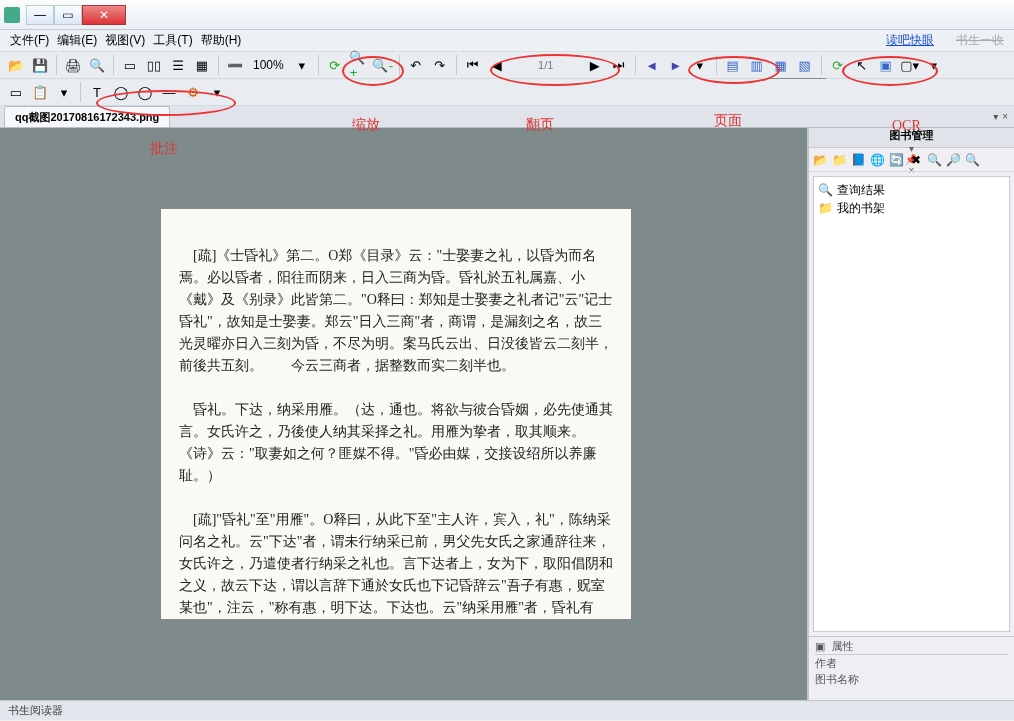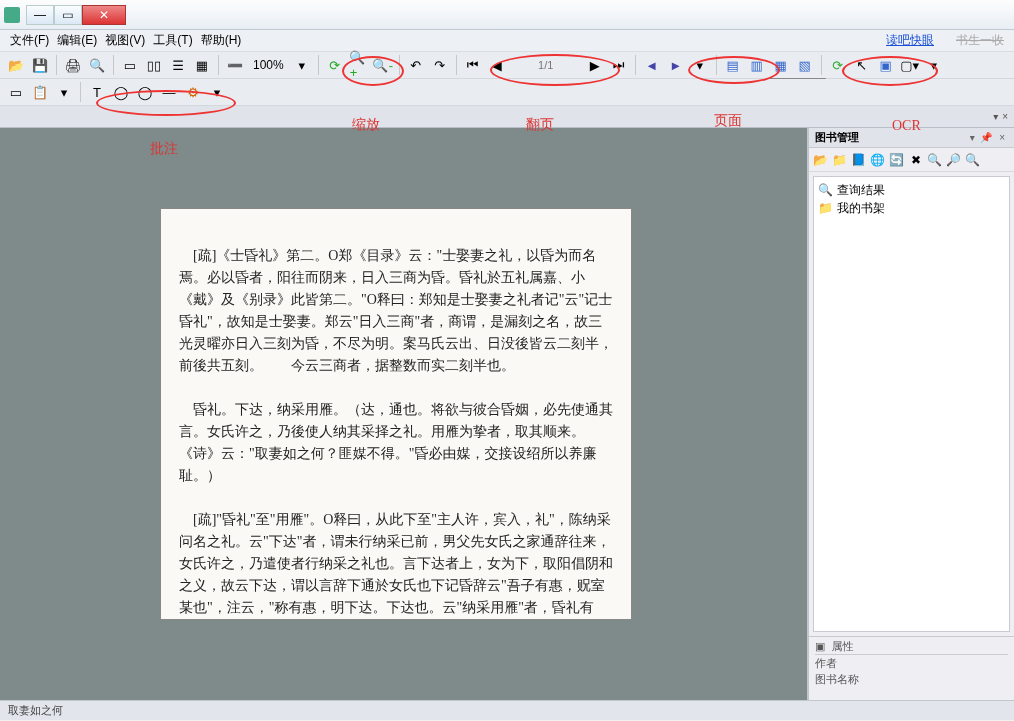--- a/index.html
+++ b/index.html
@@ -70,21 +70,21 @@
   .tabctl{ font-size:10px;color:#555;padding:0 2px; }
   .workspace { display:flex; height:572px; }
   .viewer { flex:1;background:#7f8b8b;position:relative;overflow:hidden;border-right:1px solid #c0c6cc; }
   .page {
     position:absolute;left:160px;top:80px;width:472px;height:412px;
     background:#fbf9f5;border:1px solid #888;padding:14px 18px;
     font-family: "SimSun", serif;font-size:14px;line-height:22px;color:#222;
     white-space:pre-wrap; overflow:hidden;
   }
   .sidepanel { width:206px;background:#efeef2;display:flex;flex-direction:column;border-left:1px solid #c0c6cc; }
-  .panelhdr { height:20px;display:flex;align-items:center;padding:0 6px;background:#e0e4ea;border-bottom:1px solid #c6c9cf;font-size:11px; }
+  .panelhdr { height:20px;display:flex;align-items:center;padding:0 6px;background:#e0e4ea;border-bottom:1px solid #c6c9cf;font-size:11px;flex-direction:column; }
   .panelhdr .ptitle{font-weight:bold;}
   .panelhdr .spacer{flex:1;}
   .panelhdr .pctl{font-size:10px;color:#666;padding:0 3px;}
   .paneltb { height:24px;display:flex;align-items:center;gap:3px;padding:0 4px;border-bottom:1px solid #d6d9de; }
   .paneltb .picon{width:16px;height:16px;font-size:12px;display:flex;align-items:center;justify-content:center;}
   .tree { flex:1;background:#fff;border:1px solid #c8ccd2;margin:4px;padding:4px;font-size:12px;overflow:auto; }
   .tree .trow{display:flex;align-items:center;gap:4px;height:18px;}
   .propbox{height:64px;border-top:1px solid #c6c9cf;background:#efeef2;font-size:11px;padding:2px 6px;}
   .propbox .prow{display:flex;gap:6px;height:16px;align-items:center;color:#555;}
   .statusbar{height:20px;background:#e2e6ec;border-top:1px solid #c1c7ce;display:flex;align-items:center;padding:0 8px;font-size:11px;color:#444;}
@@ -168,20 +168,21 @@
   <div class="sep"></div>
   <div class="ticon">T</div>
   <div class="ticon">◯</div>
   <div class="ticon">◯</div>
   <div class="ticon">—</div>
   <div class="ticon" style="color:#c60">⚙</div>
   <div class="ticon">▾</div>
 </div>
 
 <div class="tabbar">
+  <div class="tab">qq截图20170816172343.png</div>
   <div class="tabspacer"></div>
   <div class="tabctl">▾</div>
   <div class="tabctl">×</div>
 </div>
 
 <div class="workspace">
   <div class="viewer">
     <div class="page">
 <span>　[疏]《士昏礼》第二。O郑《目录》云："士娶妻之礼，以昏为而名焉。必以昏者，阳往而阴来，日入三商为昏。昏礼於五礼属嘉、小《戴》及《别录》此皆第二。"O释曰：郑知是士娶妻之礼者记"云"记士昏礼"，故知是士娶妻。郑云"日入三商"者，商谓，是漏刻之名，故三光灵曜亦日入三刻为昏，不尽为明。案马氏云出、日没後皆云二刻半，前後共五刻。　　今云三商者，据整数而实二刻半也。</span>
 
@@ -226,21 +227,21 @@
           <span>作者</span>
         </div>
       <div class="prow">
           <span>图书名称</span>
         </div>
     </div>
   </div>
 </div>
 
 <div class="statusbar">
-  <span>取妻如之何</span>
+  <span>书生阅读器</span>
 </div>
 
 <div class="anno" style="left:96px;top:90px;width:140px;height:26px;"></div>
 <div class="annotext" style="left:150px;top:140px;">批注</div>
 
 <div class="anno" style="left:342px;top:56px;width:62px;height:30px;"></div>
 <div class="annotext" style="left:352px;top:116px;">缩放</div>
 
 <div class="anno" style="left:490px;top:54px;width:130px;height:32px;"></div>
 <div class="annotext" style="left:526px;top:116px;">翻页</div>

